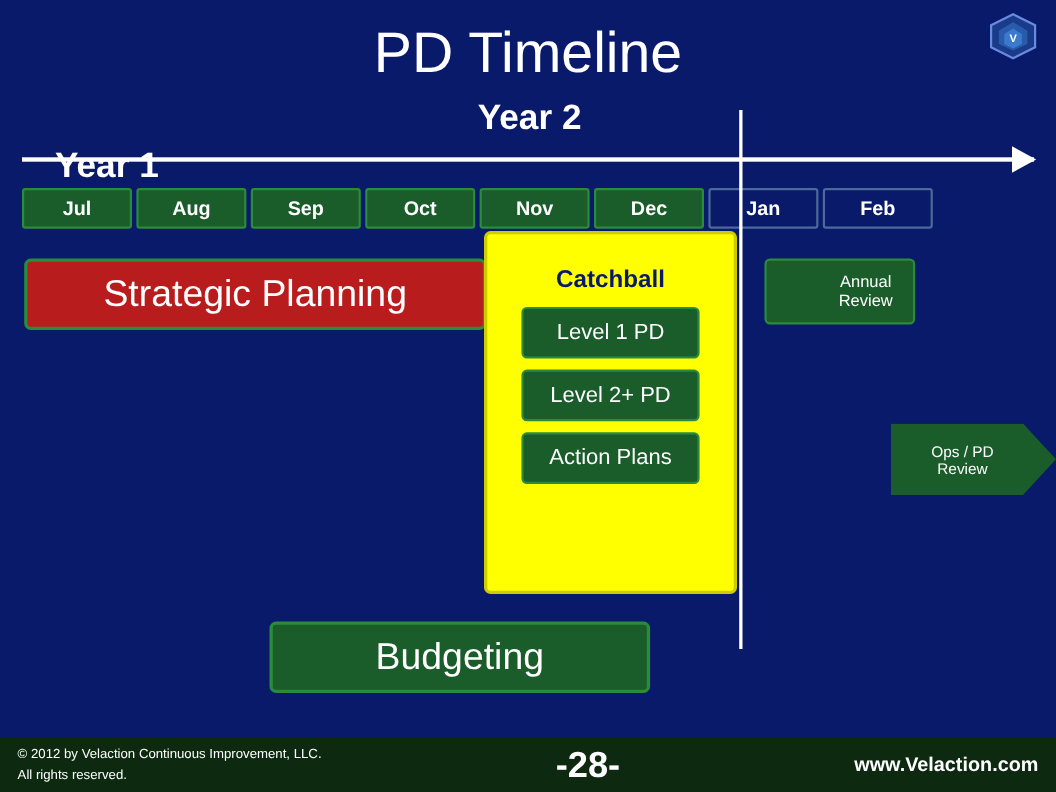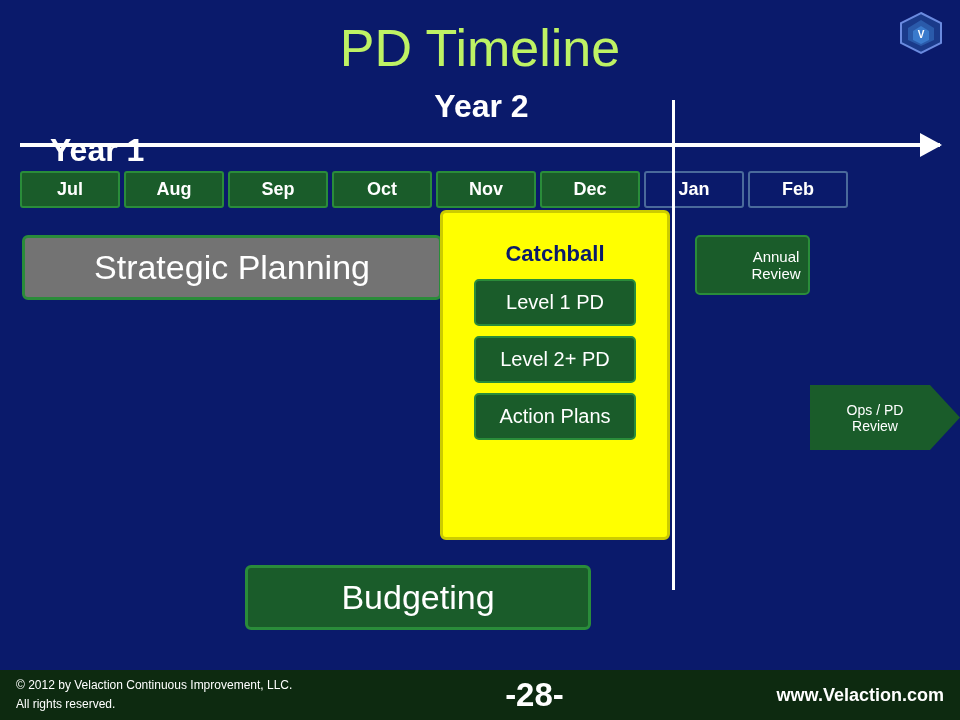--- a/index.html
+++ b/index.html
@@ -15,21 +15,21 @@
 
     
     #header {
       text-align: center;
       padding-top: 18px;
       padding-bottom: 10px;
     }
     #title {
       font-size: 52px;
       font-weight: normal;
-      color: #bef264;
+      color: #ffffff;
       margin-top: 29px;
     }
 
     
     #year-row {
       display: flex;
       position: relative;
       padding: 0 20px;
       margin-bottom: 2px;
     }
@@ -111,21 +111,21 @@
       height: 500px;
     }
 
     
     #strategic-planning {
       position: absolute;
       top: 80px;
       left: 22px;
       width: 420px;
       height: 65px;
-      background-color: #737373;
+      background-color: #b91c1c;
       border: 3px solid #2a8c3a;
       border-radius: 6px;
       display: flex;
       align-items: center;
       justify-content: center;
       font-size: 34px;
       color: white;
     }
 
     
@@ -163,21 +163,21 @@
       padding: 10px 0;
       margin-bottom: 10px;
       width: 162px;
     }
 
     
     #annual-review {
       position: absolute;
       top: 80px;
       left: 695px;
-      width: 115px;
+      width: 137px;
       height: 60px;
       background-color: #1a5c2a;
       border: 2px solid #2a8c3a;
       border-radius: 5px;
       display: flex;
       align-items: center;
       justify-content: center;
       text-align: center;
       font-size: 15px;
       color: white;

